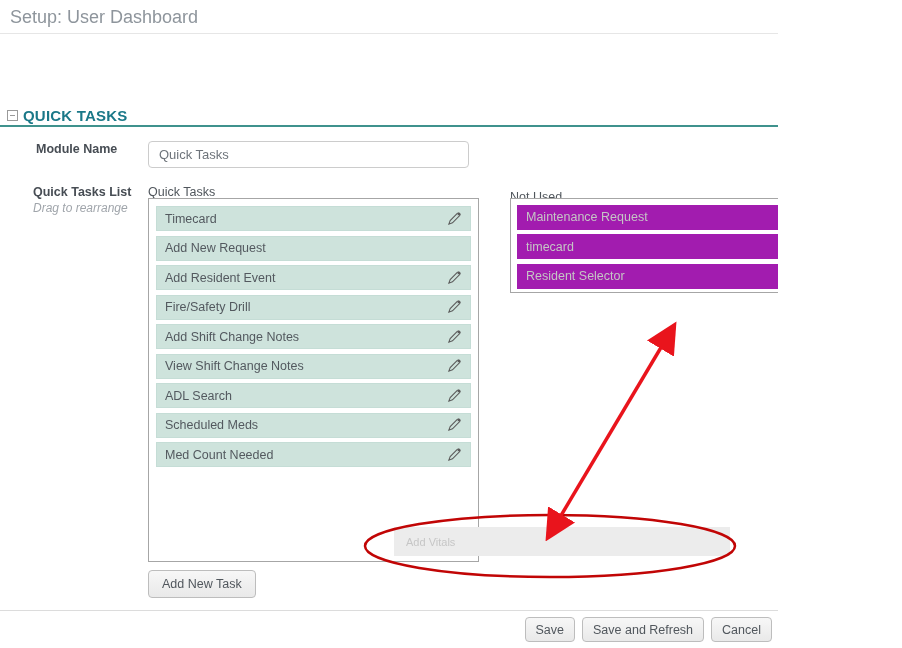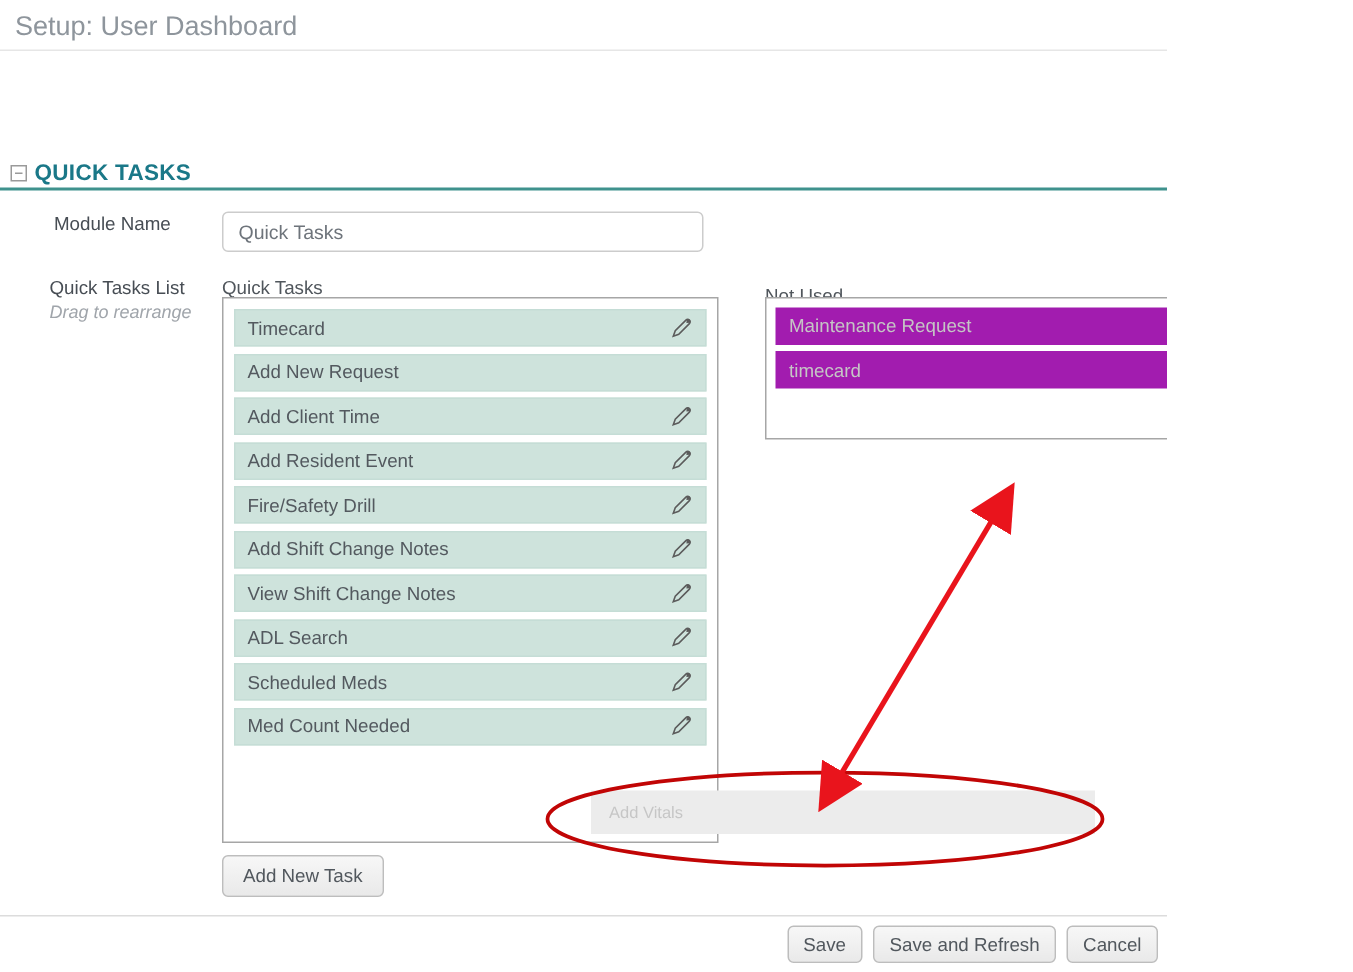--- a/index.html
+++ b/index.html
@@ -9,21 +9,21 @@
 
   .page-title { position:absolute; top:7px; left:10px; font-size:18px; color:#8e959c; }
   .title-rule { position:absolute; top:33px; left:0; width:902px; height:0; border-top:1px solid #e6e6e6; }
 
   .section-header { position:absolute; top:107px; left:7px; display:flex; align-items:center; gap:5px; }
   .collapse-box { width:11px; height:11px; border:1px solid #9a9a9a; position:relative; background:#fff; cursor:pointer; }
   .collapse-box::after { content:""; position:absolute; left:2px; right:2px; top:4px; height:1px; background:#9a9a9a; }
   .section-title { font-size:15px; font-weight:bold; color:#1a7888; letter-spacing:0.2px; }
   .section-rule { position:absolute; top:125px; left:0; width:902px; height:2px; background:#3f928d; }
 
-  .field-label { position:absolute; font-size:12.5px; font-weight:normal; color:#474d54; }
+  .field-label { position:absolute; font-size:12.5px; font-weight:bold; color:#474d54; }
   .module-name-label { top:142px; left:36px; }
   .module-name-input { position:absolute; top:141px; left:148px; width:321px; height:27px;
       border:1px solid #ccc; border-radius:4px; padding:0 10px; font-size:13px; color:#6e747b;
       font-family:"Liberation Sans", sans-serif; outline:none; background:#fff; }
 
   .qt-list-label { top:185px; left:33px; }
   .drag-hint { position:absolute; top:201px; left:33px; font-size:12px; font-style:italic; color:#a0a5ab; }
 
   .col-label { position:absolute; font-size:12.5px; color:#50565c; }
   .qt-col-label { top:185px; left:148px; }
@@ -88,29 +88,20 @@
           <svg width="16" height="16" viewBox="0 0 18 18">
               <path d="M3.2 14.8 L4.7 10.7 L12.7 2.7 C13.4 2 14.6 2 15.3 2.7 C16 3.4 16 4.6 15.3 5.3 L7.3 13.3 L3.2 14.8 Z" fill="none" stroke="#5b5b5b" stroke-width="1.2"></path>
               <path d="M13.4 2.1 C14.1 1.7 15 1.8 15.6 2.4 C16.2 3 16.3 3.9 15.9 4.6 L13 4.9 Z" fill="#5b5b5b"></path>
             </svg>
         </span>
       </li>
       <li class="qt-item">
         <span>Add New Request</span>
       </li>
       <li class="qt-item">
-        <span>Add Client Time</span>
-        <span class="pencil">
-          <svg width="16" height="16" viewBox="0 0 18 18">
-              <path d="M3.2 14.8 L4.7 10.7 L12.7 2.7 C13.4 2 14.6 2 15.3 2.7 C16 3.4 16 4.6 15.3 5.3 L7.3 13.3 L3.2 14.8 Z" fill="none" stroke="#5b5b5b" stroke-width="1.2"></path>
-              <path d="M13.4 2.1 C14.1 1.7 15 1.8 15.6 2.4 C16.2 3 16.3 3.9 15.9 4.6 L13 4.9 Z" fill="#5b5b5b"></path>
-            </svg>
-        </span>
-      </li>
-      <li class="qt-item">
         <span>Add Resident Event</span>
         <span class="pencil">
           <svg width="16" height="16" viewBox="0 0 18 18">
               <path d="M3.2 14.8 L4.7 10.7 L12.7 2.7 C13.4 2 14.6 2 15.3 2.7 C16 3.4 16 4.6 15.3 5.3 L7.3 13.3 L3.2 14.8 Z" fill="none" stroke="#5b5b5b" stroke-width="1.2"></path>
               <path d="M13.4 2.1 C14.1 1.7 15 1.8 15.6 2.4 C16.2 3 16.3 3.9 15.9 4.6 L13 4.9 Z" fill="#5b5b5b"></path>
             </svg>
         </span>
       </li>
       <li class="qt-item">
         <span>Fire/Safety Drill</span>
@@ -169,20 +160,23 @@
     </ul>
   </div>
 
   <div class="list-box nu-box">
     <ul>
       <li class="nu-item">
         <span>Maintenance Request</span>
       </li>
       <li class="nu-item">
         <span>timecard</span>
+      </li>
+      <li class="nu-item">
+        <span>Resident Selector</span>
       </li>
     </ul>
   </div>
 
   <div class="drag-item">
     <span>Add Vitals</span>
   </div>
 
   <button class="btn add-task-btn">Add New Task</button>
 

